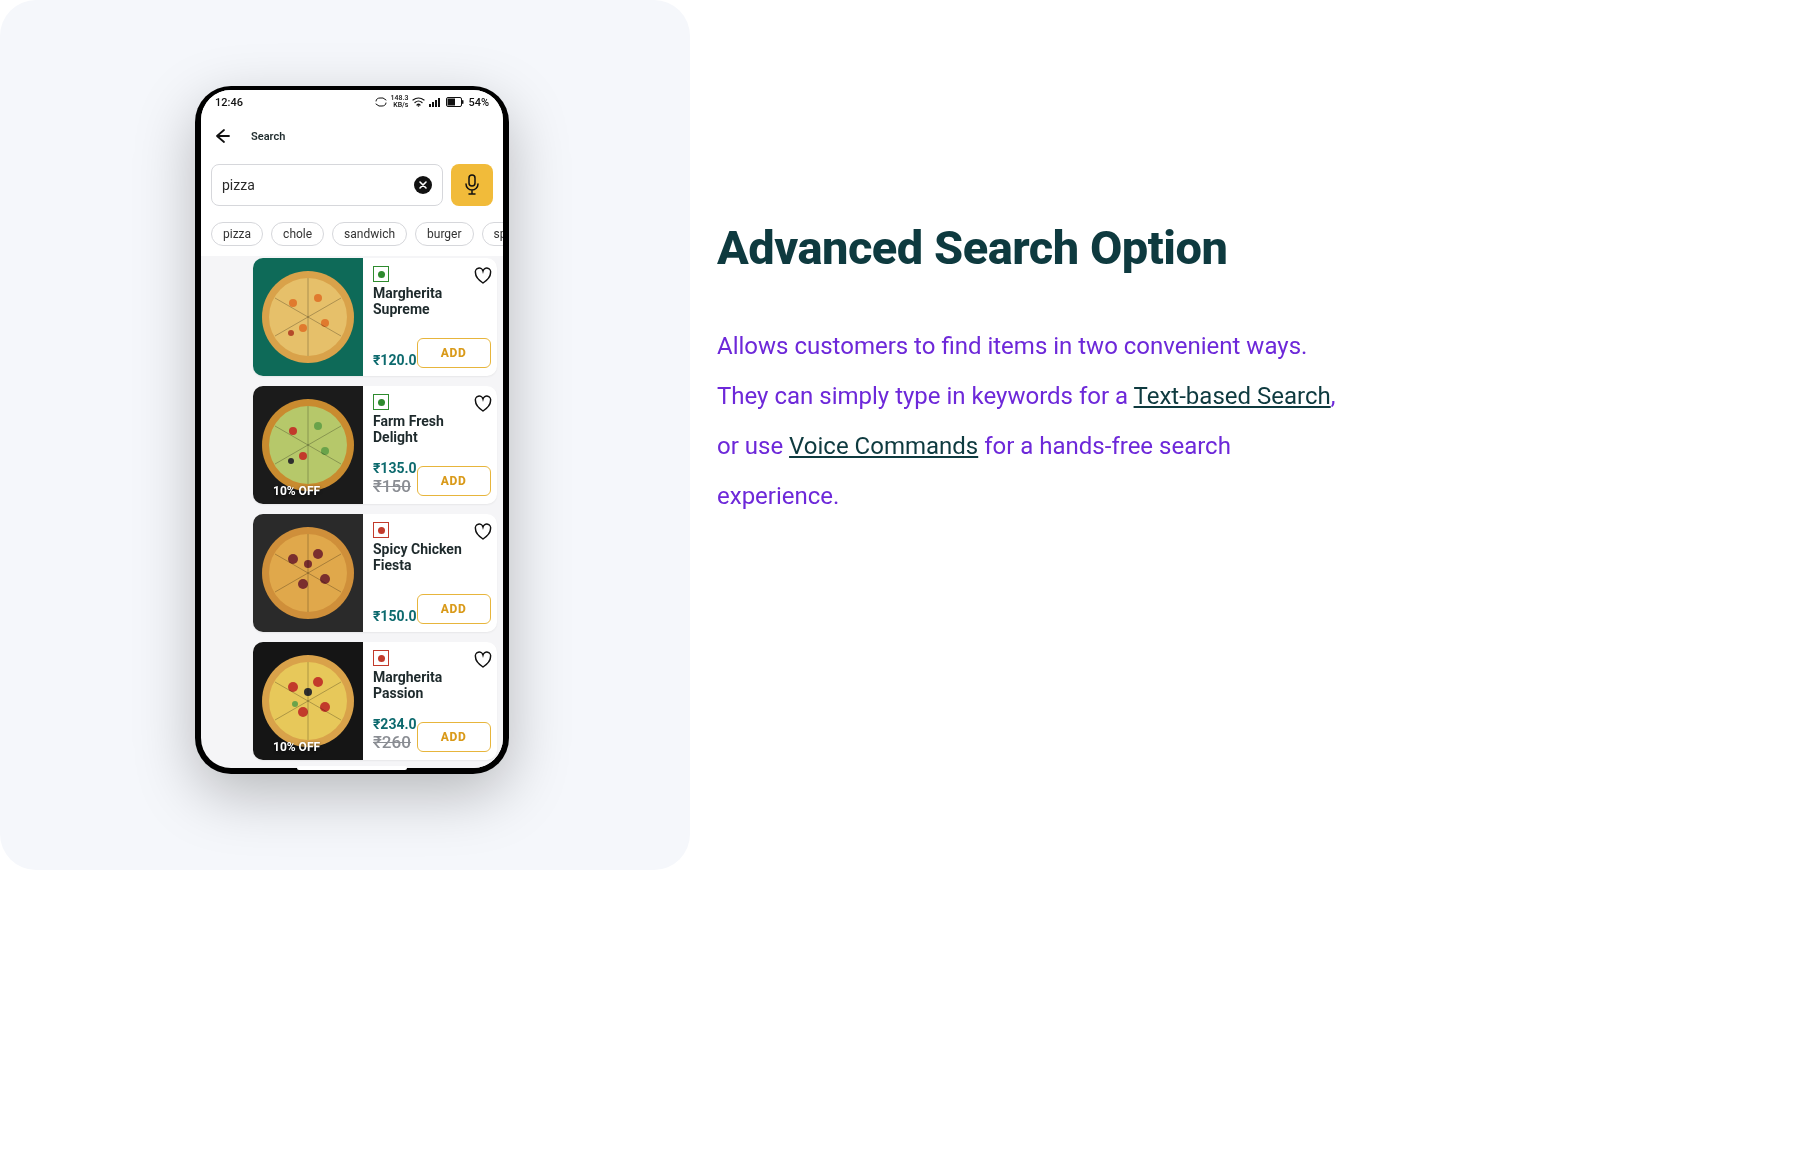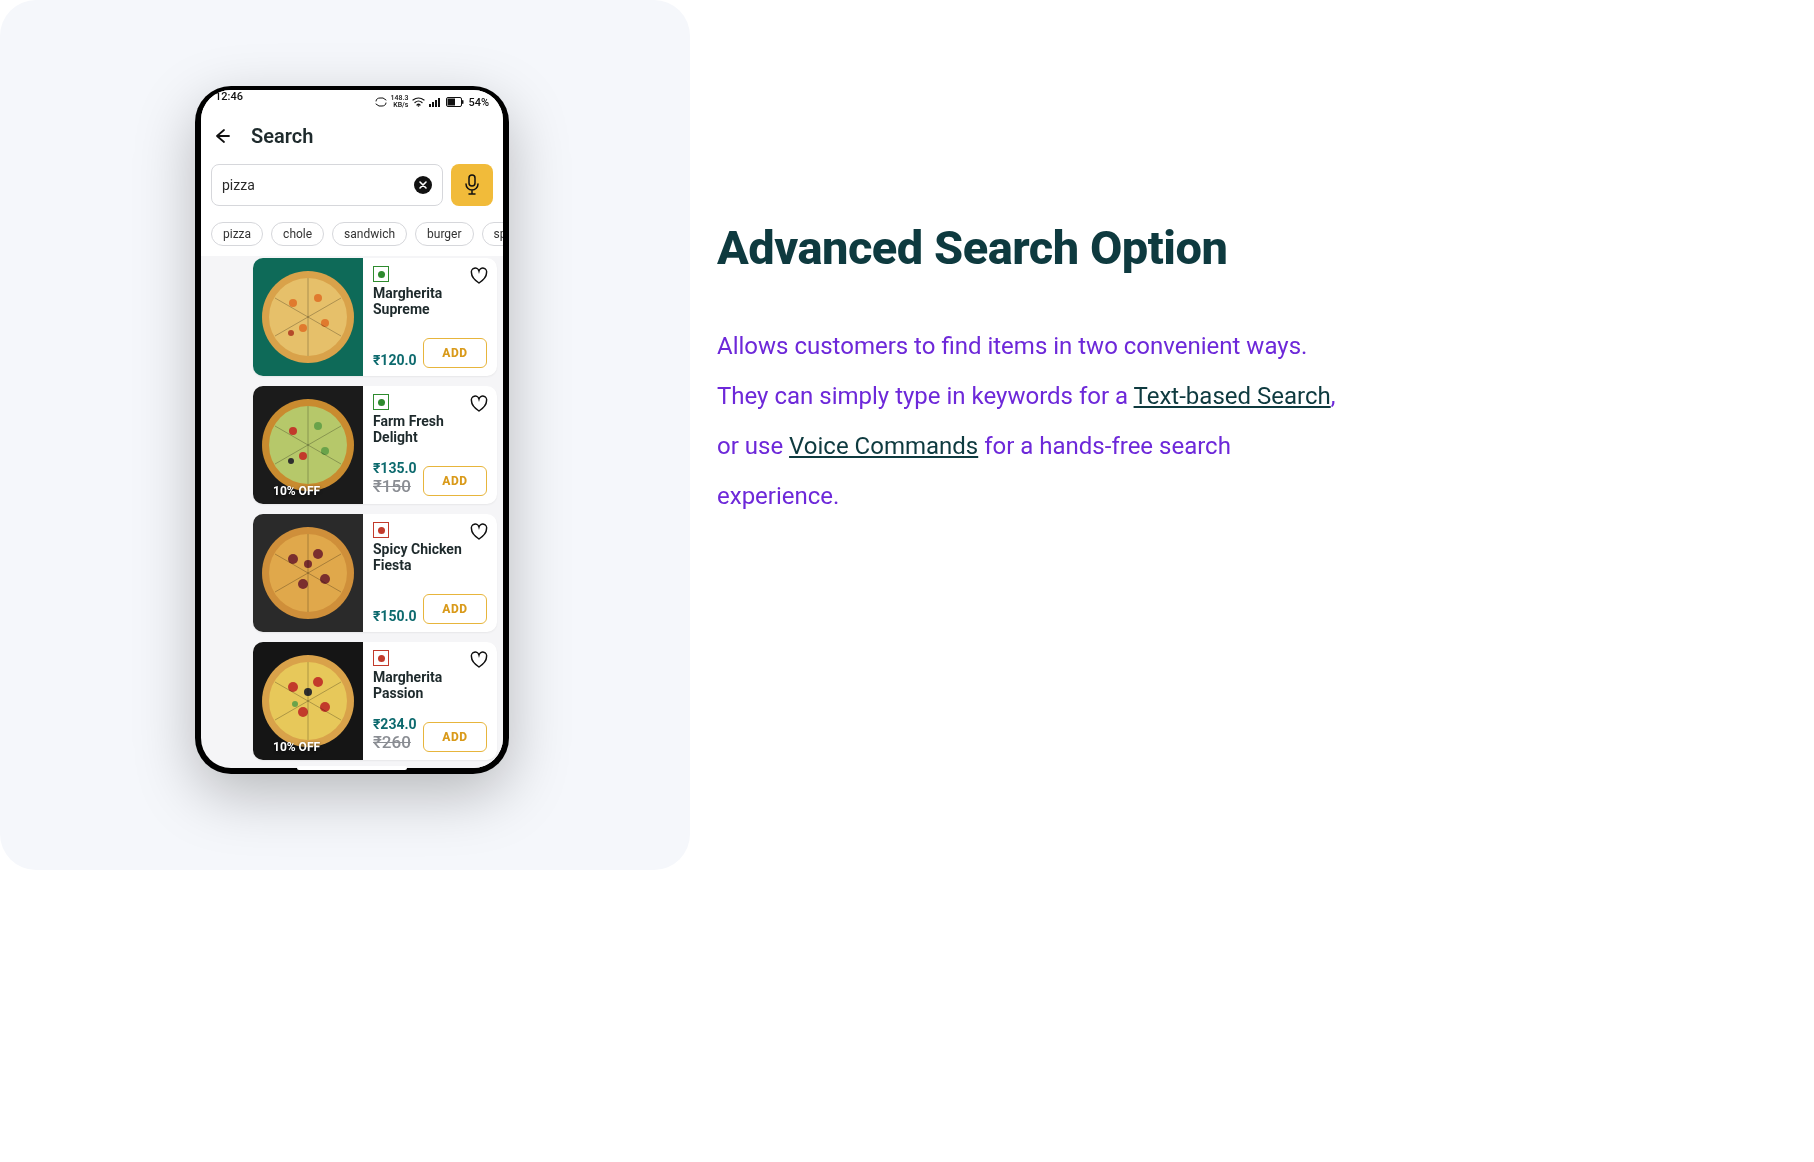--- a/index.html
+++ b/index.html
@@ -44,37 +44,37 @@
     flex-direction: column;
   }
   .home-indicator {
     position: absolute;
     bottom: 4px; left: 50%; transform: translateX(-50%);
     width: 110px; height: 4px; background: #fff; border-radius: 3px;
   }
 
   .status-bar {
     height: 24px;
-    display: flex; justify-content: space-between;
+    display: flex; align-items: center; justify-content: space-between;
     padding: 0 14px;
     font-size: 11px; font-weight: 500;
     color: #111;
     background: #fff;
   }
   .status-right { display: flex; align-items: center; gap: 4px; }
   .status-right .kbs { font-size: 7px; line-height: 7px; text-align: right; }
   .status-right svg { display: block; }
 
   .title-bar {
     height: 44px;
     display: flex; align-items: center; gap: 18px;
     padding: 0 10px;
     background: #fff;
   }
-  .title-bar .title { font-size: 20px; font-weight: 600; color: #1e2a2c; }
+  .title-bar .title { font-size: 11px; font-weight: 600; color: #1e2a2c; }
   .back-btn { width: 22px; height: 22px; display:flex; align-items:center; justify-content:center; }
 
   .search-row {
     display: flex; gap: 8px;
     padding: 6px 10px 10px 10px;
     background: #fff;
   }
   .search-field {
     flex: 1;
     height: 42px;
@@ -152,21 +152,21 @@
   .veg-mark.veg { border-color:#2e8b2e; }
   .veg-mark.veg::after { content:""; width:7px; height:7px; background:#2e8b2e; border-radius:50%; }
   .veg-mark.nonveg { border-color:#c23a2b; }
   .veg-mark.nonveg::after { content:""; width:7px; height:7px; background:#c23a2b; border-radius:50%; }
   .item-name { font-size: 14px; font-weight: 700; color:#1e2a2c; }
   .fav-btn { position:absolute; top:8px; right:8px; width:20px; height:20px; }
   .price-row { margin-top: auto; display:flex; align-items:flex-end; justify-content:space-between; }
   .price { font-size: 14px; font-weight: 700; color:#0d6a6e; }
   .orig { font-size: 17px; color:#8a8d93; text-decoration: line-through; font-weight:500; }
   .add-btn {
-    height: 30px; width: 64px;
+    height: 30px; width: 74px;
     border: 1.2px solid #e7b53c;
     border-radius: 6px;
     color: #d99a1a; font-size: 12px; font-weight: 800; letter-spacing: 0.6px;
     display:flex; align-items:center; justify-content:center;
     background:#fff;
   }
 
   
   .copy {
     position: absolute;

